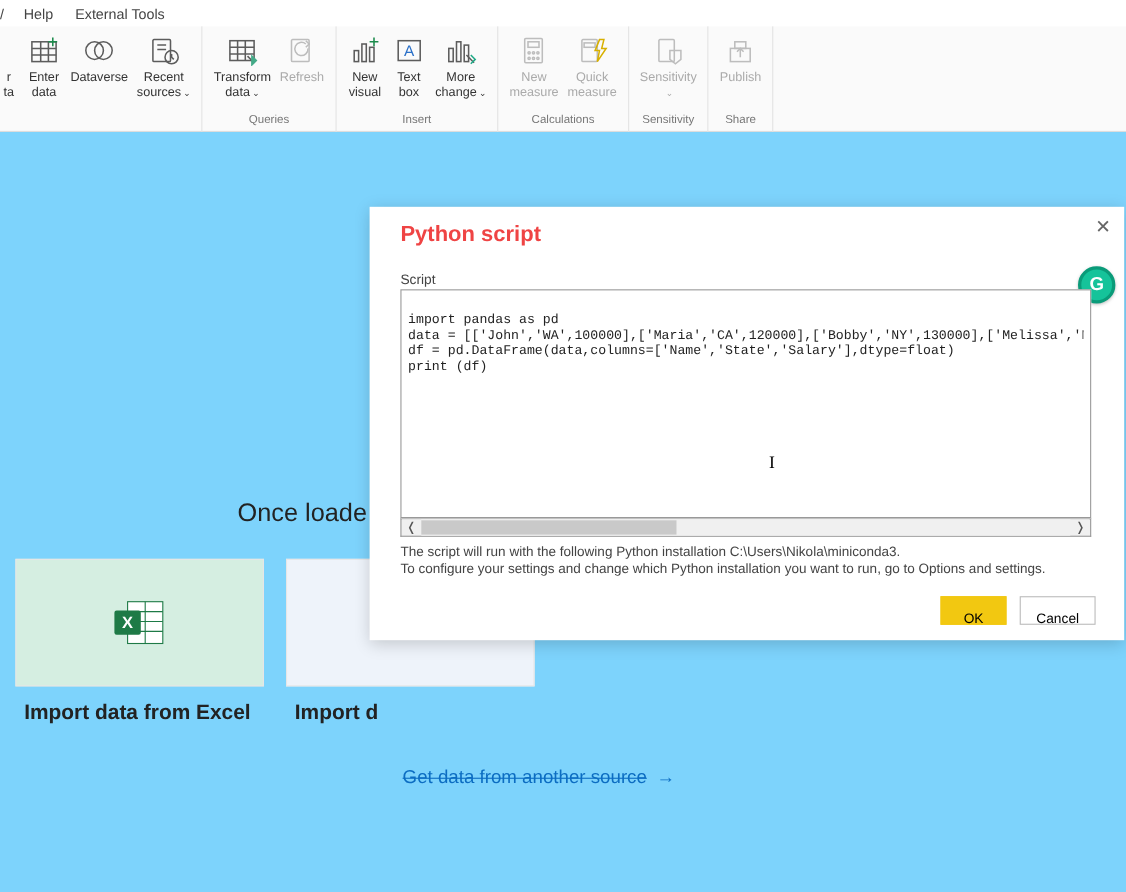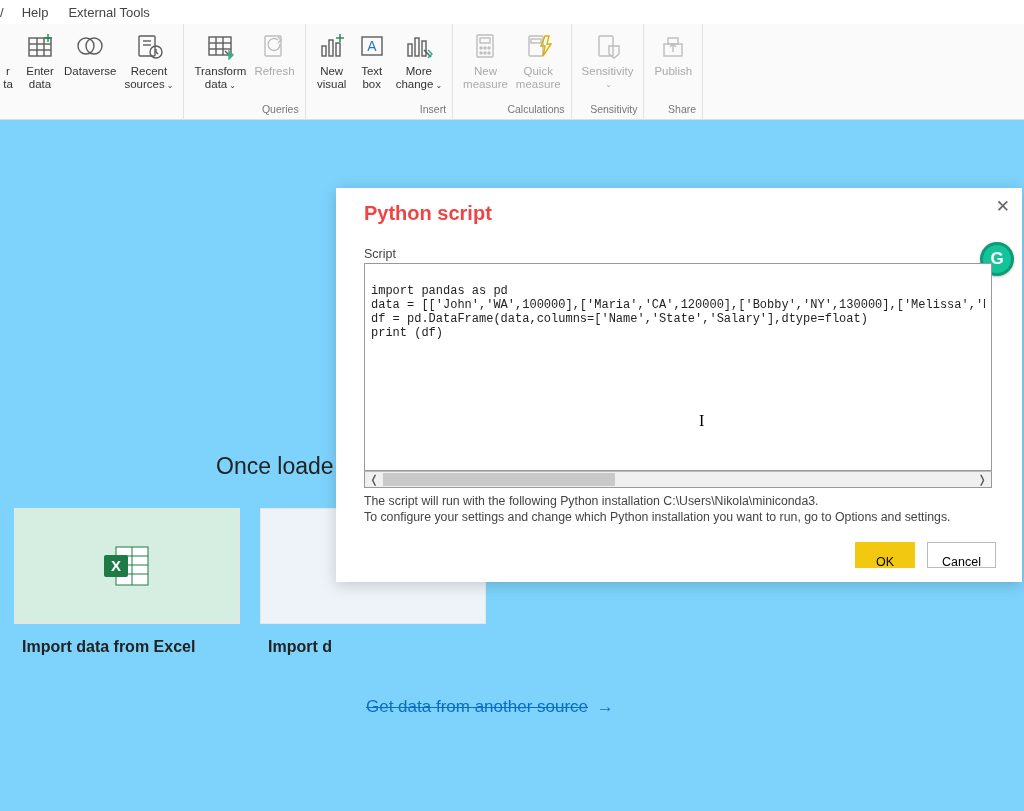--- a/index.html
+++ b/index.html
@@ -25,21 +25,21 @@
   .group {
     height: 96px; border-right: 1px solid #e3e3e3;
     display: flex; flex-direction: column; align-items: center;
     padding: 4px 6px 0 6px;
   }
   .group-items {
     display: flex; flex-direction: row; align-items: flex-start;
     height: 74px;
   }
   .group-label {
-    font-size: 10.5px; color: #777; text-align: right;
+    font-size: 10.5px; color: #777; text-align: center;
     width: 100%; line-height: 14px;
   }
   .ritem {
     display: flex; flex-direction: column; align-items: center;
     font-size: 11.5px; color: #333; text-align: center;
     padding: 2px 4px 0 4px; line-height: 13px;
     cursor: default;
   }
   .ritem.disabled { color: #aaa; }
   .ritem .icon {
@@ -59,21 +59,21 @@
     font-size: 23px; color: #222; font-weight: 400;
   }
   .cards { position:absolute; left: 14px; top: 388px; display:flex; gap: 20px;}
   .card { width: 226px; }
   .card .imgbox {
     width: 226px; height: 116px; border: 1px solid #e6e6e6;
     display:flex; align-items:center; justify-content:center;
   }
   .card.excel .imgbox { background: #d5eee1; }
   .card.other .imgbox { background: #eef3fa; }
-  .card .title { font-size: 16px; font-weight:600; color:#222;
+  .card .title { font-size: 19px; font-weight:600; color:#222;
     padding: 14px 8px; }
   .getdata {
     position:absolute; left: 366px; top: 577px;
     color: #0c6dc2; font-size: 17px; text-align: center;
   }
   .getdata .arrow { margin-left:4px; }
 
   
   .dialog {
     position: absolute; left: 336px; top: 188px;

